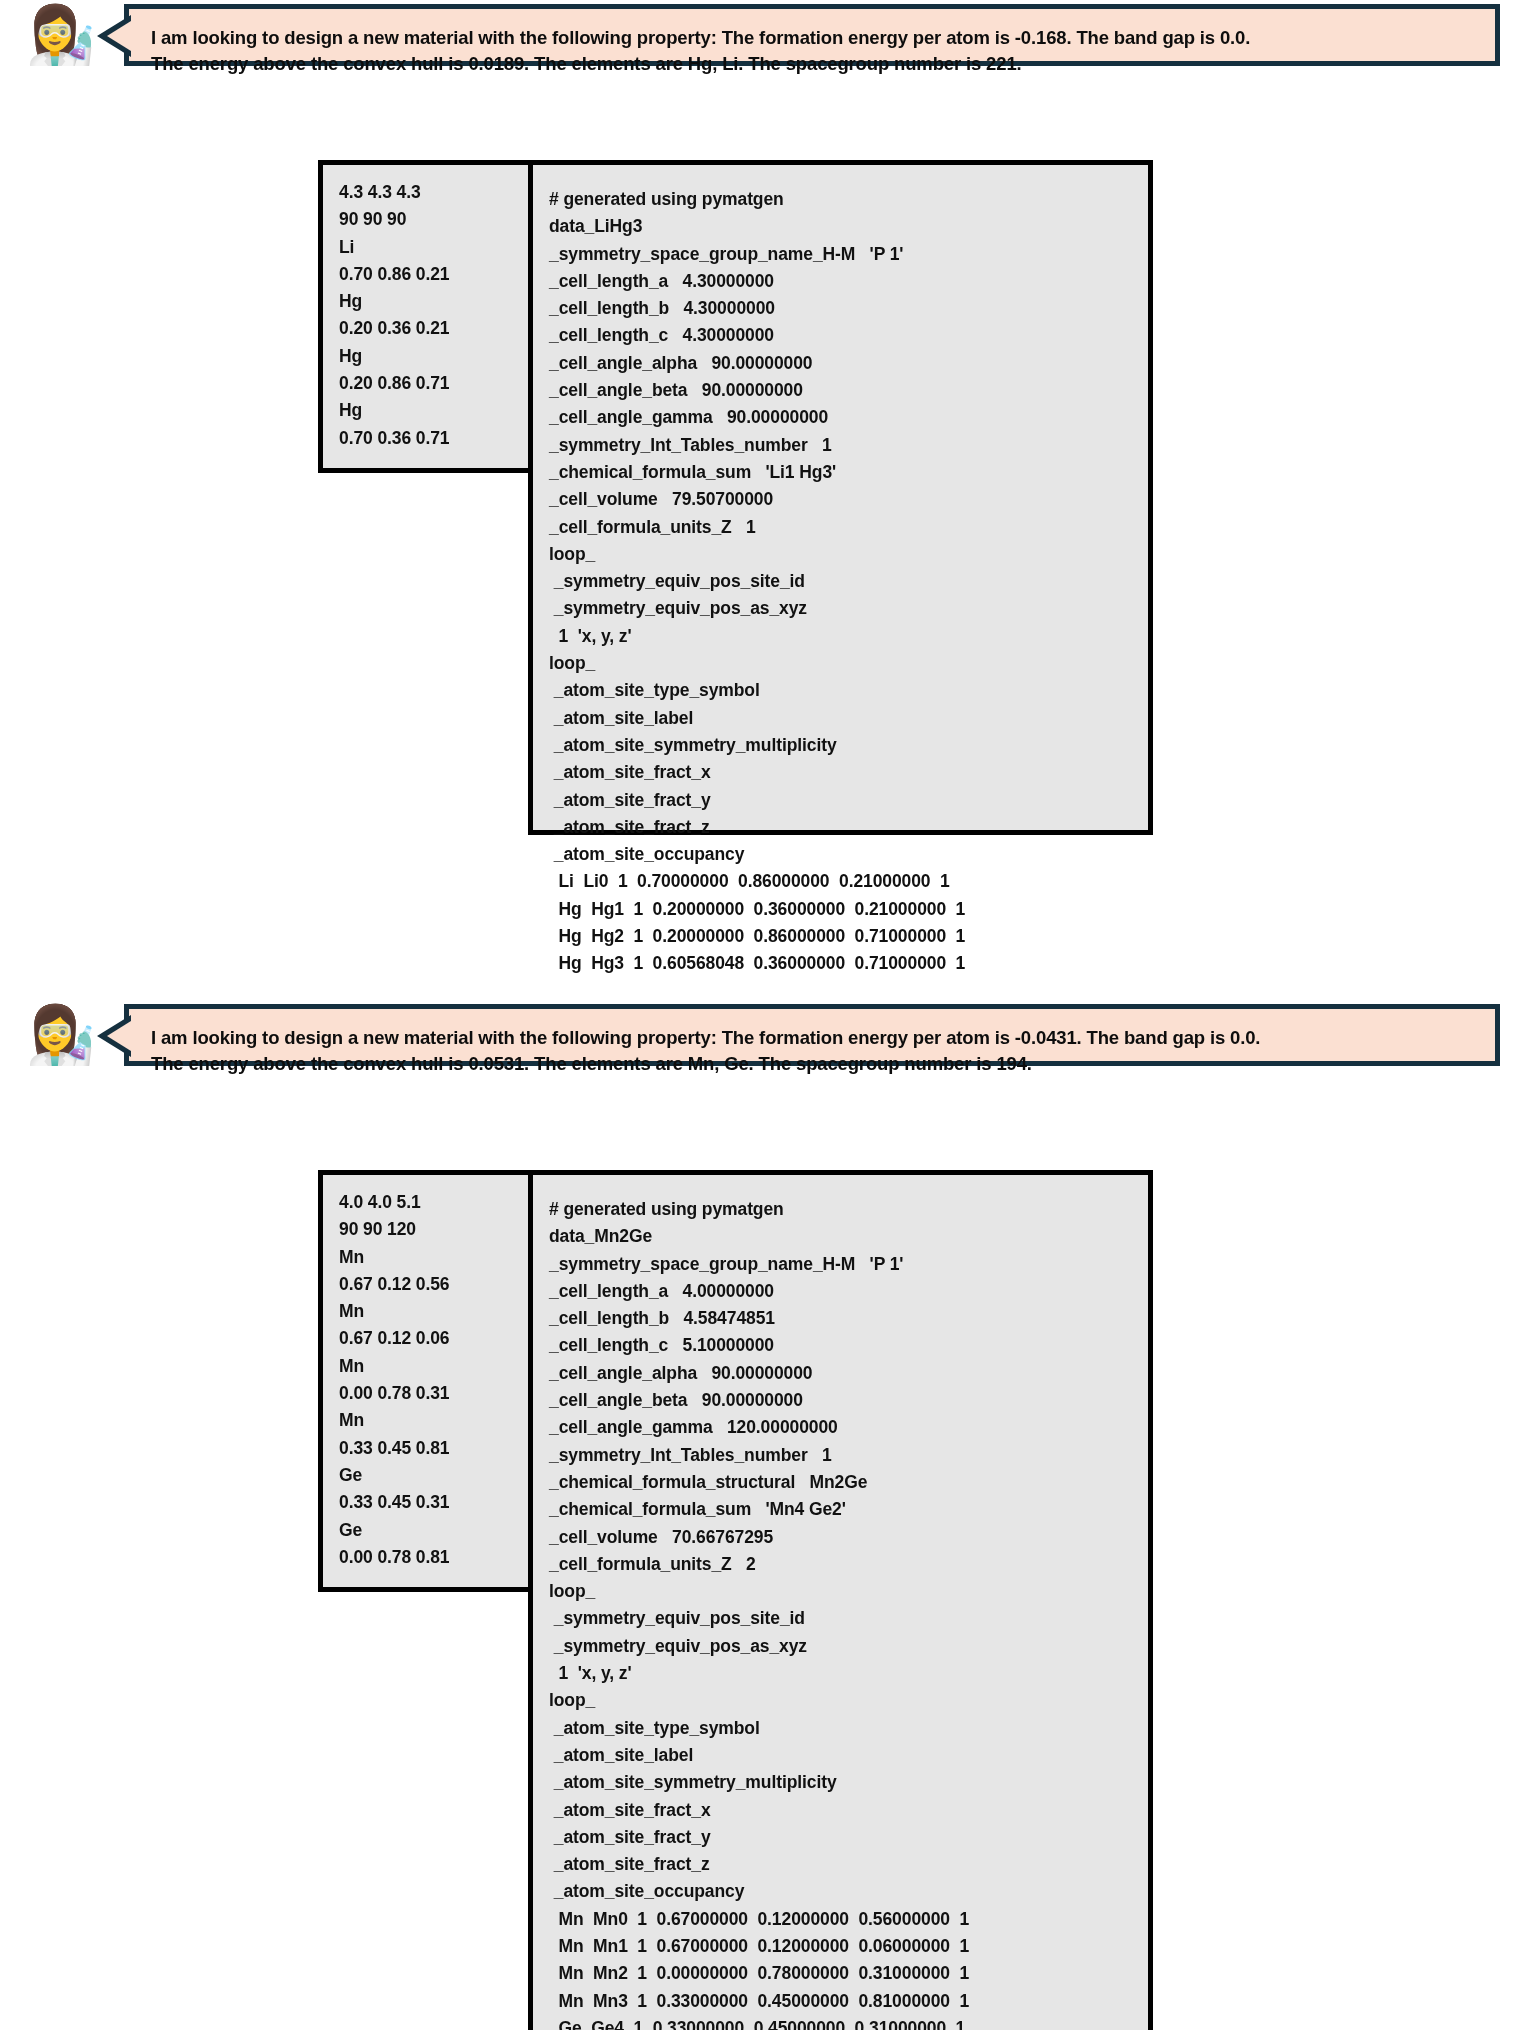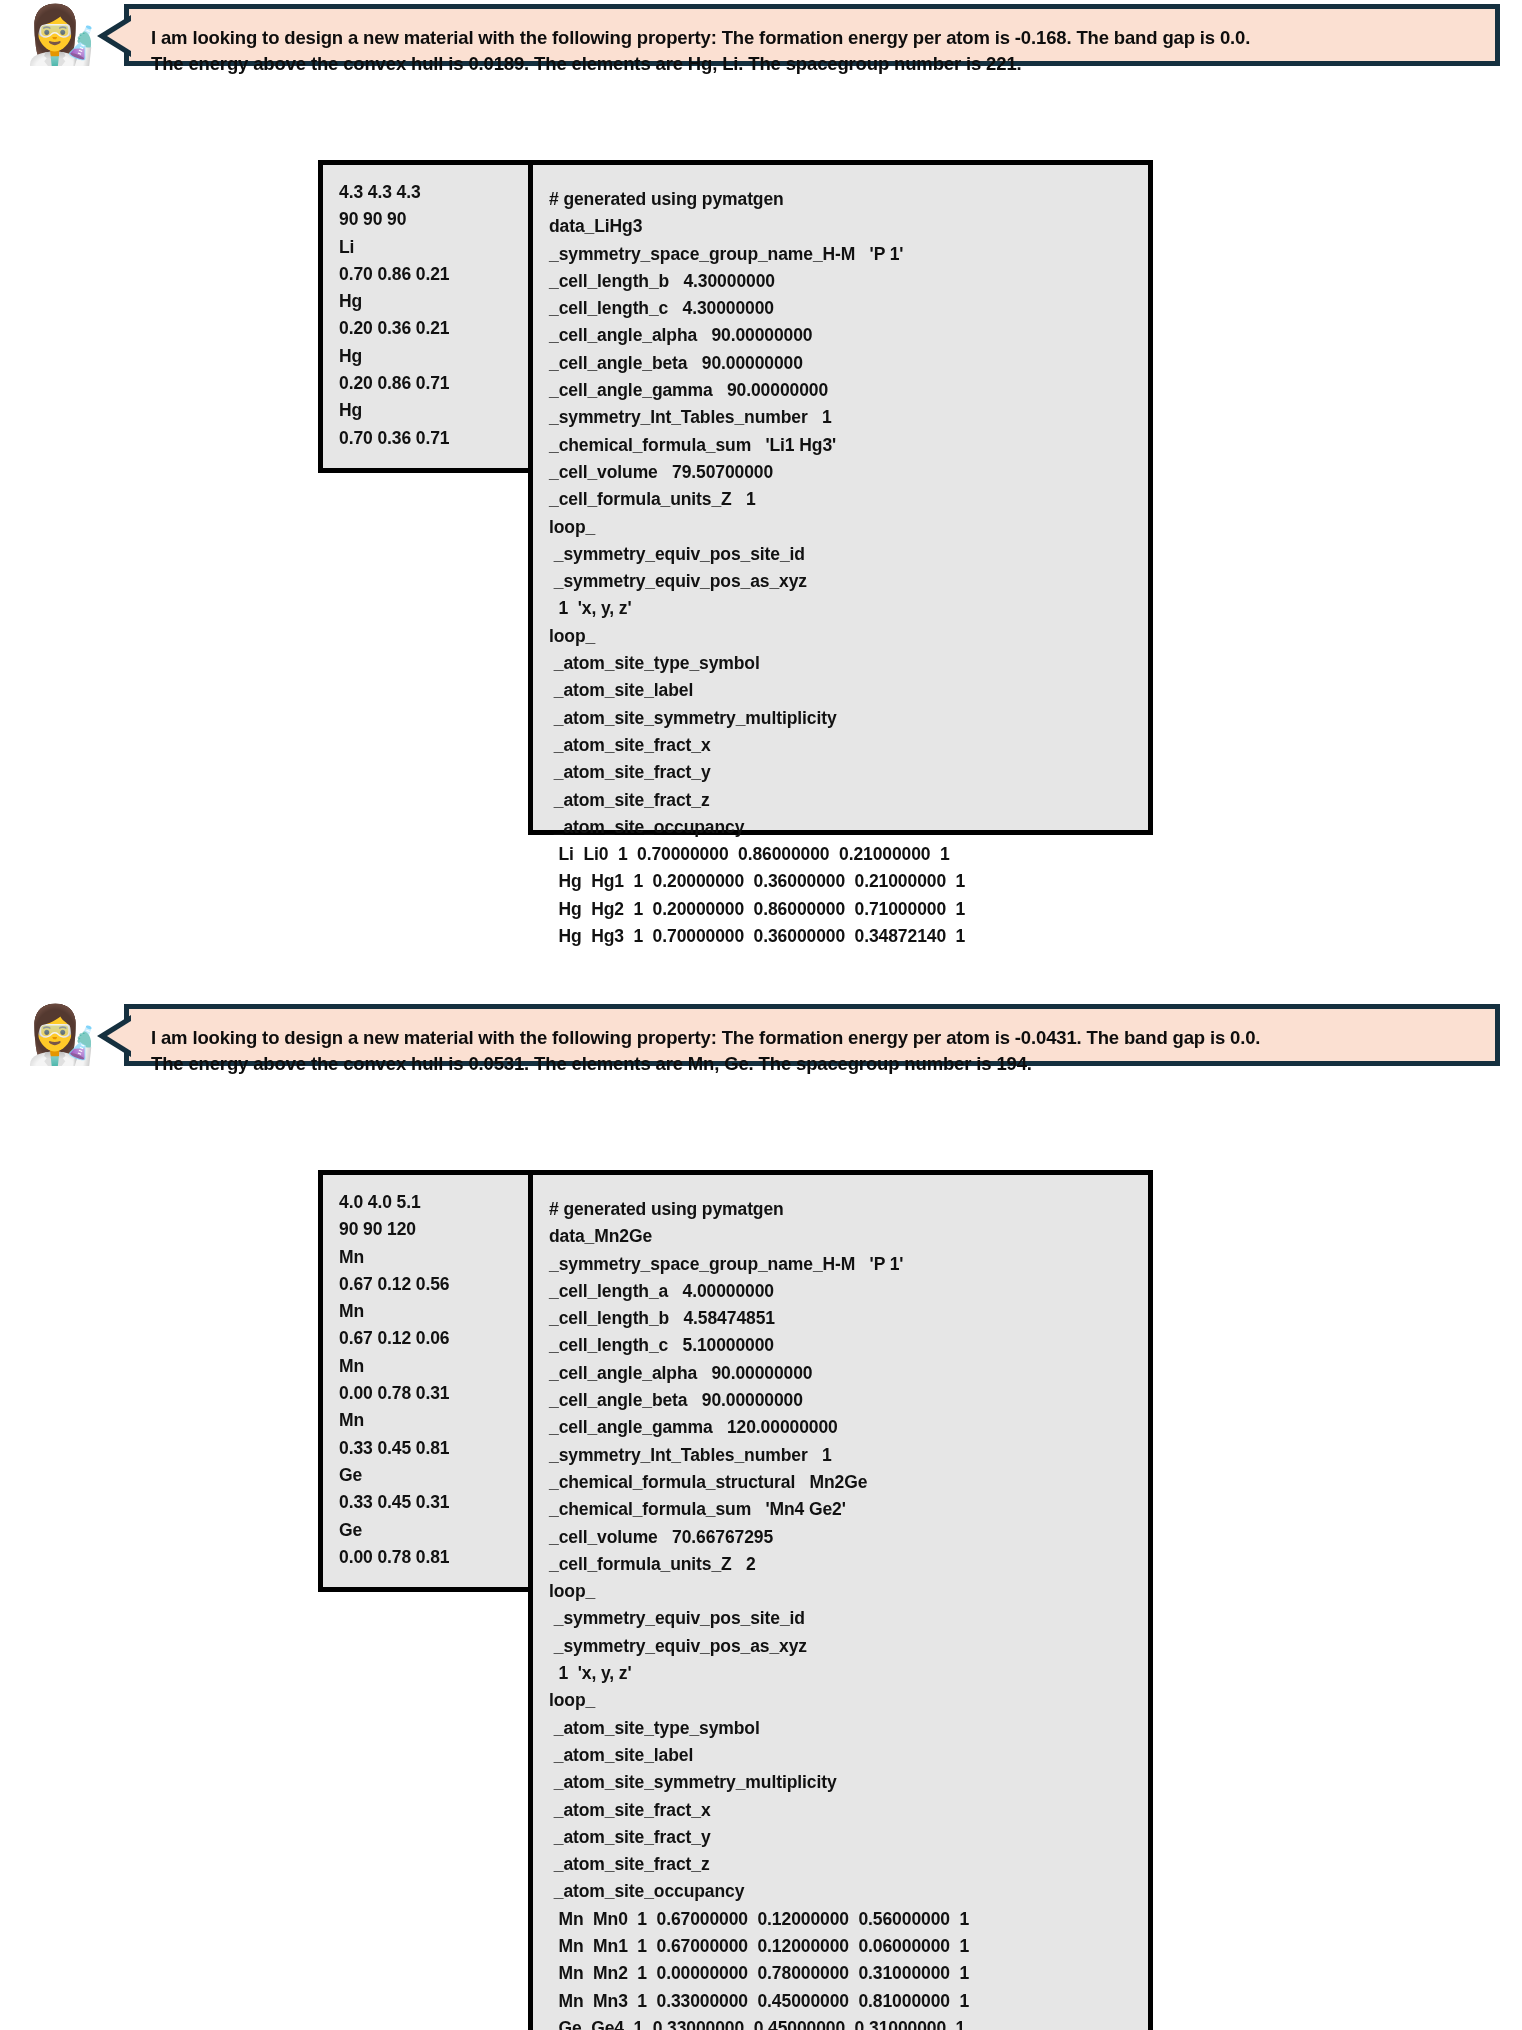--- a/index.html
+++ b/index.html
@@ -151,20 +151,21 @@
         <div class="code-line">0.20 0.36 0.21</div>
         <div class="code-line">Hg</div>
         <div class="code-line">0.20 0.86 0.71</div>
         <div class="code-line">Hg</div>
         <div class="code-line">0.70 0.36 0.71</div>
       </div>
     <div class="cif-box">
         <div class="code-line"># generated using pymatgen</div>
         <div class="code-line">data_LiHg3</div>
         <div class="code-line">_symmetry_space_group_name_H-M   'P 1'</div>
+        <div class="code-line">_cell_length_a   4.30000000</div>
         <div class="code-line">_cell_length_b   4.30000000</div>
         <div class="code-line">_cell_length_c   4.30000000</div>
         <div class="code-line">_cell_angle_alpha   90.00000000</div>
         <div class="code-line">_cell_angle_beta   90.00000000</div>
         <div class="code-line">_cell_angle_gamma   90.00000000</div>
         <div class="code-line">_symmetry_Int_Tables_number   1</div>
         <div class="code-line">_chemical_formula_sum   'Li1 Hg3'</div>
         <div class="code-line">_cell_volume   79.50700000</div>
         <div class="code-line">_cell_formula_units_Z   1</div>
         <div class="code-line">loop_</div>
@@ -175,21 +176,21 @@
         <div class="code-line"> _atom_site_type_symbol</div>
         <div class="code-line"> _atom_site_label</div>
         <div class="code-line"> _atom_site_symmetry_multiplicity</div>
         <div class="code-line"> _atom_site_fract_x</div>
         <div class="code-line"> _atom_site_fract_y</div>
         <div class="code-line"> _atom_site_fract_z</div>
         <div class="code-line"> _atom_site_occupancy</div>
         <div class="code-line">  Li  Li0  1  0.70000000  0.86000000  0.21000000  1</div>
         <div class="code-line">  Hg  Hg1  1  0.20000000  0.36000000  0.21000000  1</div>
         <div class="code-line">  Hg  Hg2  1  0.20000000  0.86000000  0.71000000  1</div>
-        <div class="code-line">  Hg  Hg3  1  0.70000000  0.36000000  0.34872140  1</div>
+        <div class="code-line">  Hg  Hg3  1  0.60568048  0.36000000  0.71000000  1</div>
       </div>
   </div>
 </div>
 
 <div class="block" id="block-1">
 
   <div class="prompt-row">
     <div class="avatar">👩‍🔬</div>
 
     <div class="bubble-wrap">

